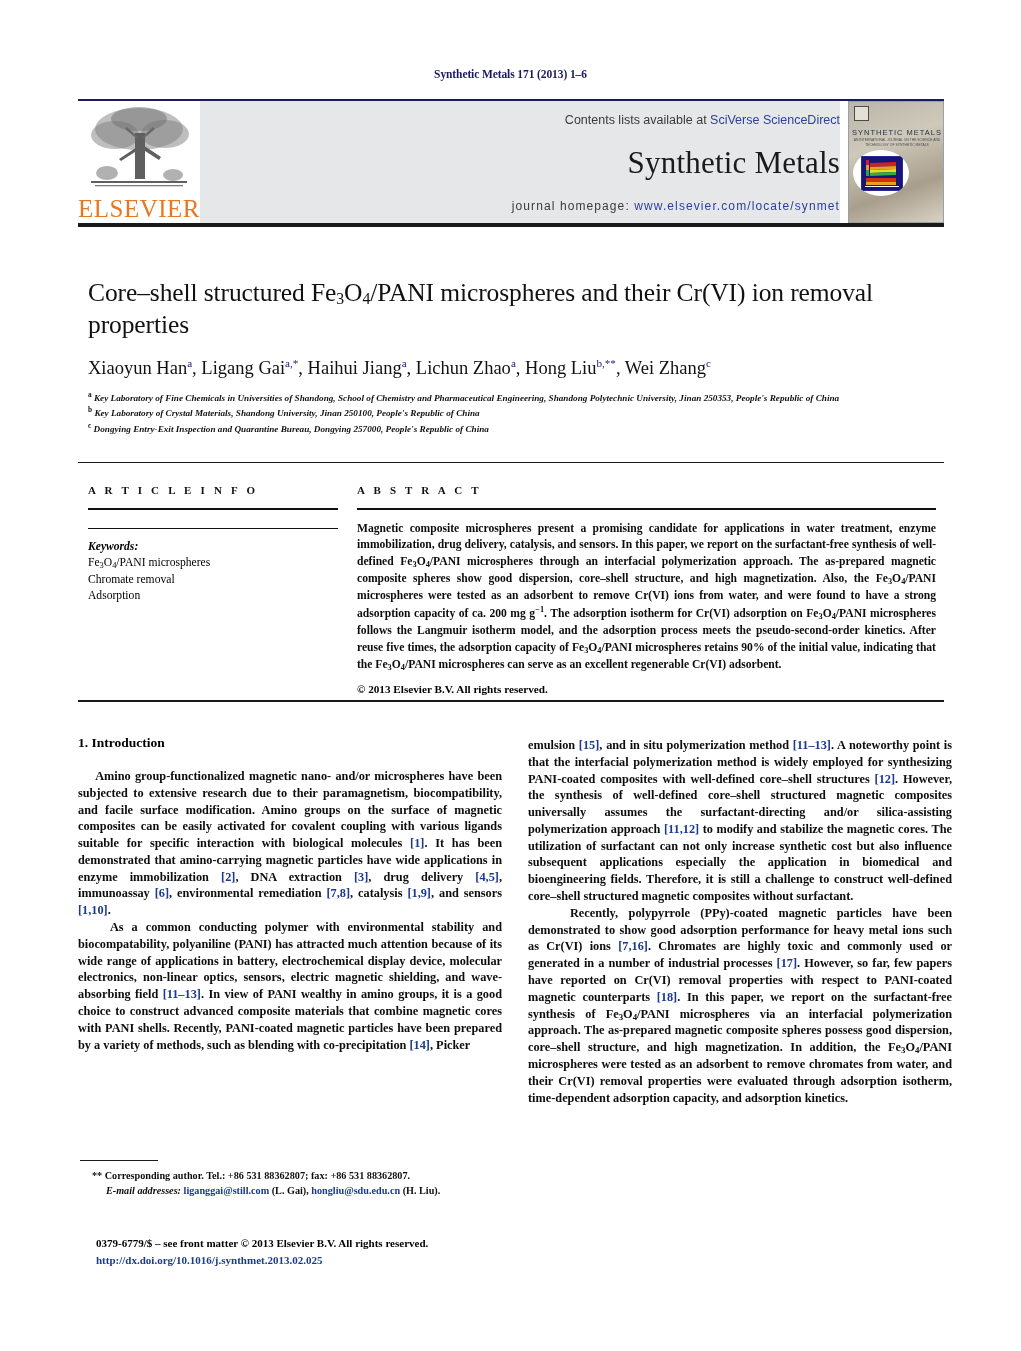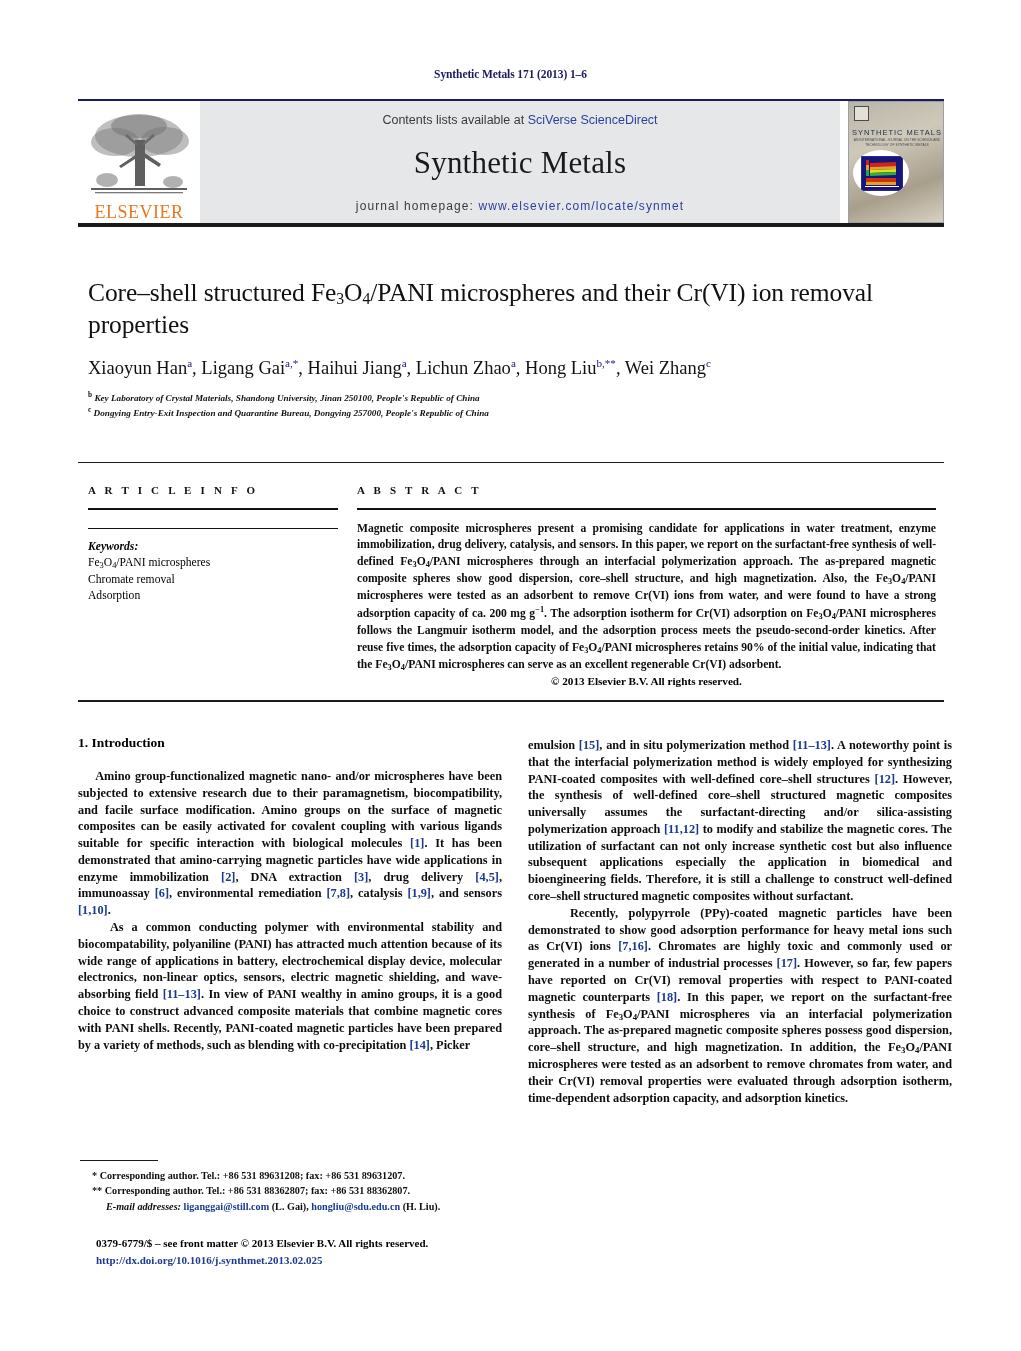--- a/index.html
+++ b/index.html
@@ -57,32 +57,32 @@
     display: flex;
     flex-direction: column;
     align-items: center;
     justify-content: flex-end;
     padding-bottom: 2px;
     box-sizing: border-box;
   }
   .tree-svg { display:block; }
   .elsevier-word {
     font-family: "Liberation Serif", serif;
-    font-size: 18px;
+    font-size: 25px;
     letter-spacing: 0.5px;
     color: #E87722;
     line-height: 1;
     margin-top: 1px;
   }
   .masthead-center {
     flex: 1 1 auto;
     background: #e6e7e9;
     display: flex;
     flex-direction: column;
-    align-items: center;
+    align-items: flex-end;
     justify-content: space-between;
     padding: 12px 0 10px 0;
     box-sizing: border-box;
   }
   .contents-line {
     font-family: "Liberation Sans", sans-serif;
     font-size: 12.5px;
     color: #3a3a3a;
   }
   .contents-line .brand {
@@ -227,24 +227,24 @@
     margin-top: 11px;
     font-size: 11.6px;
     line-height: 1.45;
     text-align: justify;
     font-weight: bold;
     color: #0d0d0d;
   }
   .abs-text sub { font-size: 0.72em; vertical-align: -0.2em; font-weight: bold; }
   .abs-text sup { font-size: 0.72em; vertical-align: super; font-weight: bold; }
   .copyright {
-    margin-top: 1px;
+    margin-top: 9px;
     font-size: 11.2px;
     font-weight: bold;
-    text-align: center;
+    text-align: left;
   }
   .panel-rule-bottom {
     position: absolute;
     left: 78px; top: 700px;
     width: 866px; height: 1.5px;
     background: #1a1a1a;
   }
 
   
   .sec-title {
@@ -377,20 +377,21 @@
   </div>
 
   <div class="title-block">
     <h1 class="paper-title">
       <span>Core–shell structured Fe</span><sub>3</sub><span>O</span><sub>4</sub><span>/PANI microspheres and their Cr(VI) ion removal properties</span>
     </h1>
     <div class="authors">
       Xiaoyun Han<sup>a</sup>, Ligang Gai<sup>a,*</sup>, Haihui Jiang<sup>a</sup>, Lichun Zhao<sup>a</sup>, Hong Liu<sup>b,**</sup>, Wei Zhang<sup>c</sup>
     </div>
     <div class="affiliations">
+      <p class="aff"><sup>a</sup> Key Laboratory of Fine Chemicals in Universities of Shandong, School of Chemistry and Pharmaceutical Engineering, Shandong Polytechnic University, Jinan 250353, People's Republic of China</p>
       <p class="aff"><sup>b</sup> Key Laboratory of Crystal Materials, Shandong University, Jinan 250100, People's Republic of China</p>
       <p class="aff"><sup>c</sup> Dongying Entry-Exit Inspection and Quarantine Bureau, Dongying 257000, People's Republic of China</p>
     </div>
   </div>
 
   <div class="panel-rule-top"></div>
 
   <div class="info-col">
     <div class="sec-head">A R T I C L E   I N F O</div>
     <div class="thin-rule"></div>
@@ -429,21 +430,20 @@
     <p class="para">
       emulsion <span class="ref">[15]</span>, and in situ polymerization method <span class="ref">[11–13]</span>. A noteworthy point is that the interfacial polymerization method is widely employed for synthesizing PANI-coated composites with well-defined core–shell structures <span class="ref">[12]</span>. However, the synthesis of well-defined core–shell structured magnetic composites universally assumes the surfactant-directing and/or silica-assisting polymerization approach <span class="ref">[11,12]</span> to modify and stabilize the magnetic cores. The utilization of surfactant can not only increase synthetic cost but also influence subsequent applications especially the application in biomedical and bioengineering fields. Therefore, it is still a challenge to construct well-defined core–shell structured magnetic composites without surfactant.
     </p>
     <p class="para">
       &nbsp;&nbsp;&nbsp;&nbsp;Recently, polypyrrole (PPy)-coated magnetic particles have been demonstrated to show good adsorption performance for heavy metal ions such as Cr(VI) ions <span class="ref">[7,16]</span>. Chromates are highly toxic and commonly used or generated in a number of industrial processes <span class="ref">[17]</span>. However, so far, few papers have reported on Cr(VI) removal properties with respect to PANI-coated magnetic counterparts <span class="ref">[18]</span>. In this paper, we report on the surfactant-free synthesis of Fe<sub>3</sub>O<sub>4</sub>/PANI microspheres via an interfacial polymerization approach. The as-prepared magnetic composite spheres possess good dispersion, core–shell structure, and high magnetization. In addition, the Fe<sub>3</sub>O<sub>4</sub>/PANI microspheres were tested as an adsorbent to remove chromates from water, and their Cr(VI) removal properties were evaluated through adsorption isotherm, time-dependent adsorption capacity, and adsorption kinetics.
     </p>
   </div>
 
   <div class="footnote-rule"></div>
   <div class="footnotes">
-    <div class="fn">* Corresponding author. Tel.: +86 531 89631208; fax: +86 531 89631207.</div>
     <div class="fn">** Corresponding author. Tel.: +86 531 88362807; fax: +86 531 88362807.</div>
     <div class="fn" style="padding-left:36px">
       <span class="em">E-mail addresses:</span>
       <span class="mail">liganggai@still.com</span>
       <span>(L. Gai),</span>
       <span class="mail">hongliu@sdu.edu.cn</span>
       <span>(H. Liu).</span>
     </div>
   </div>
 

